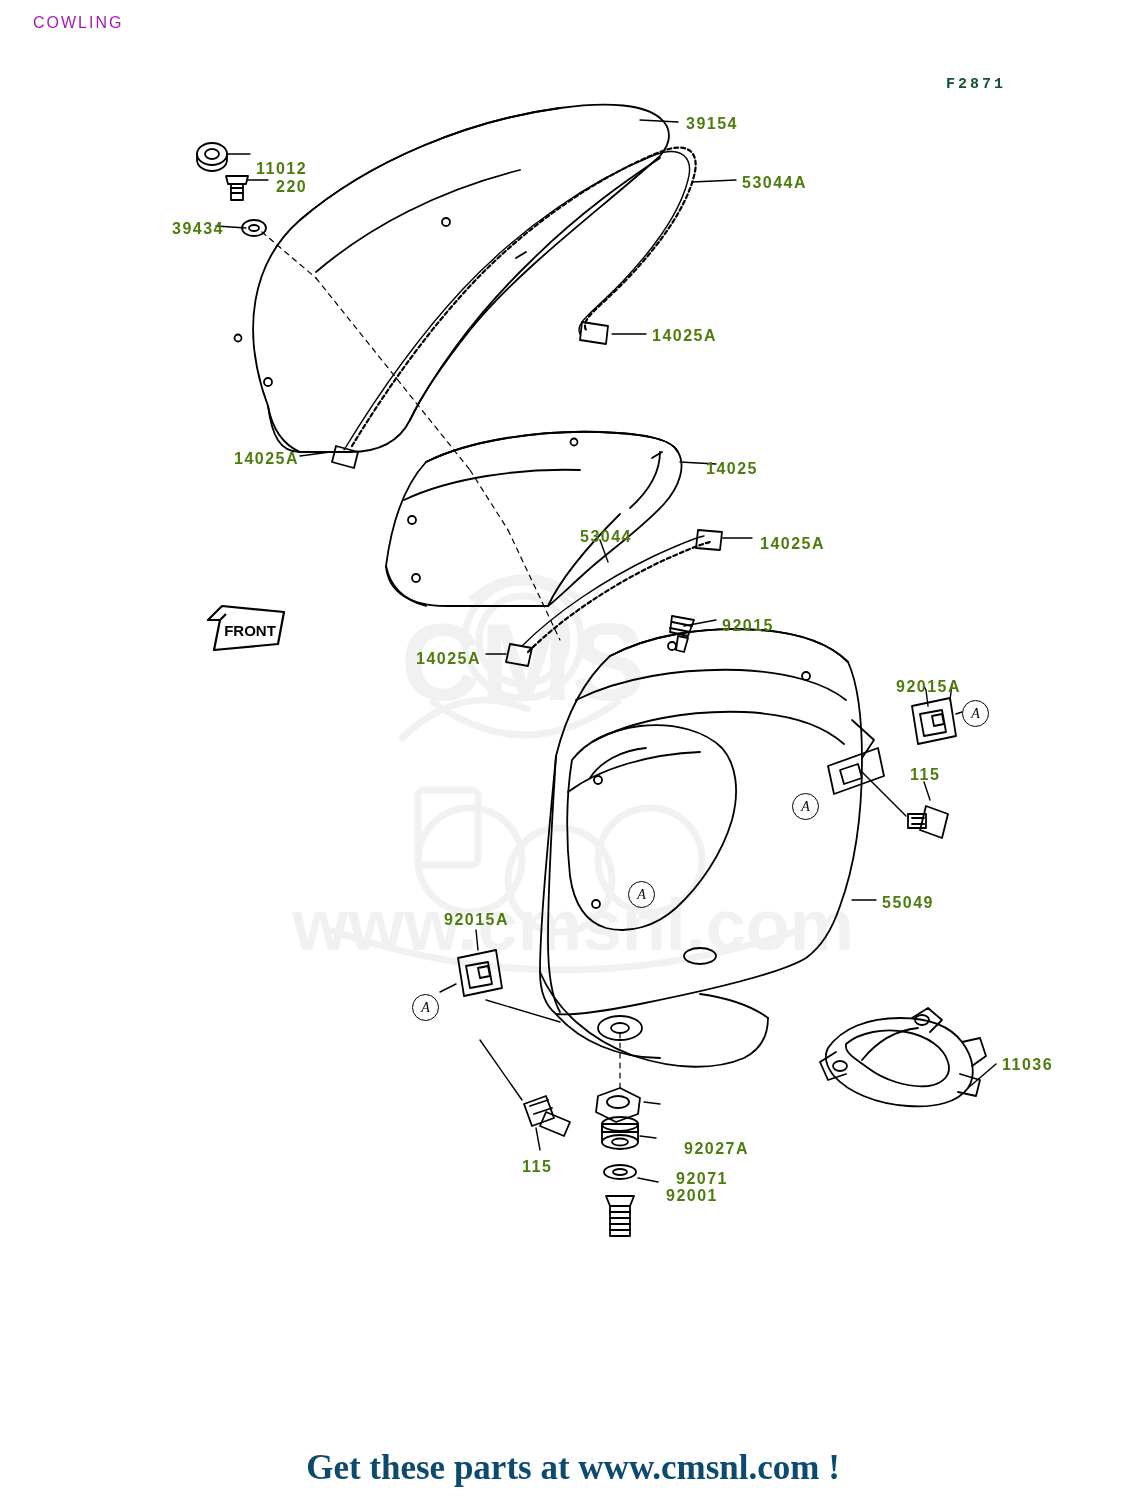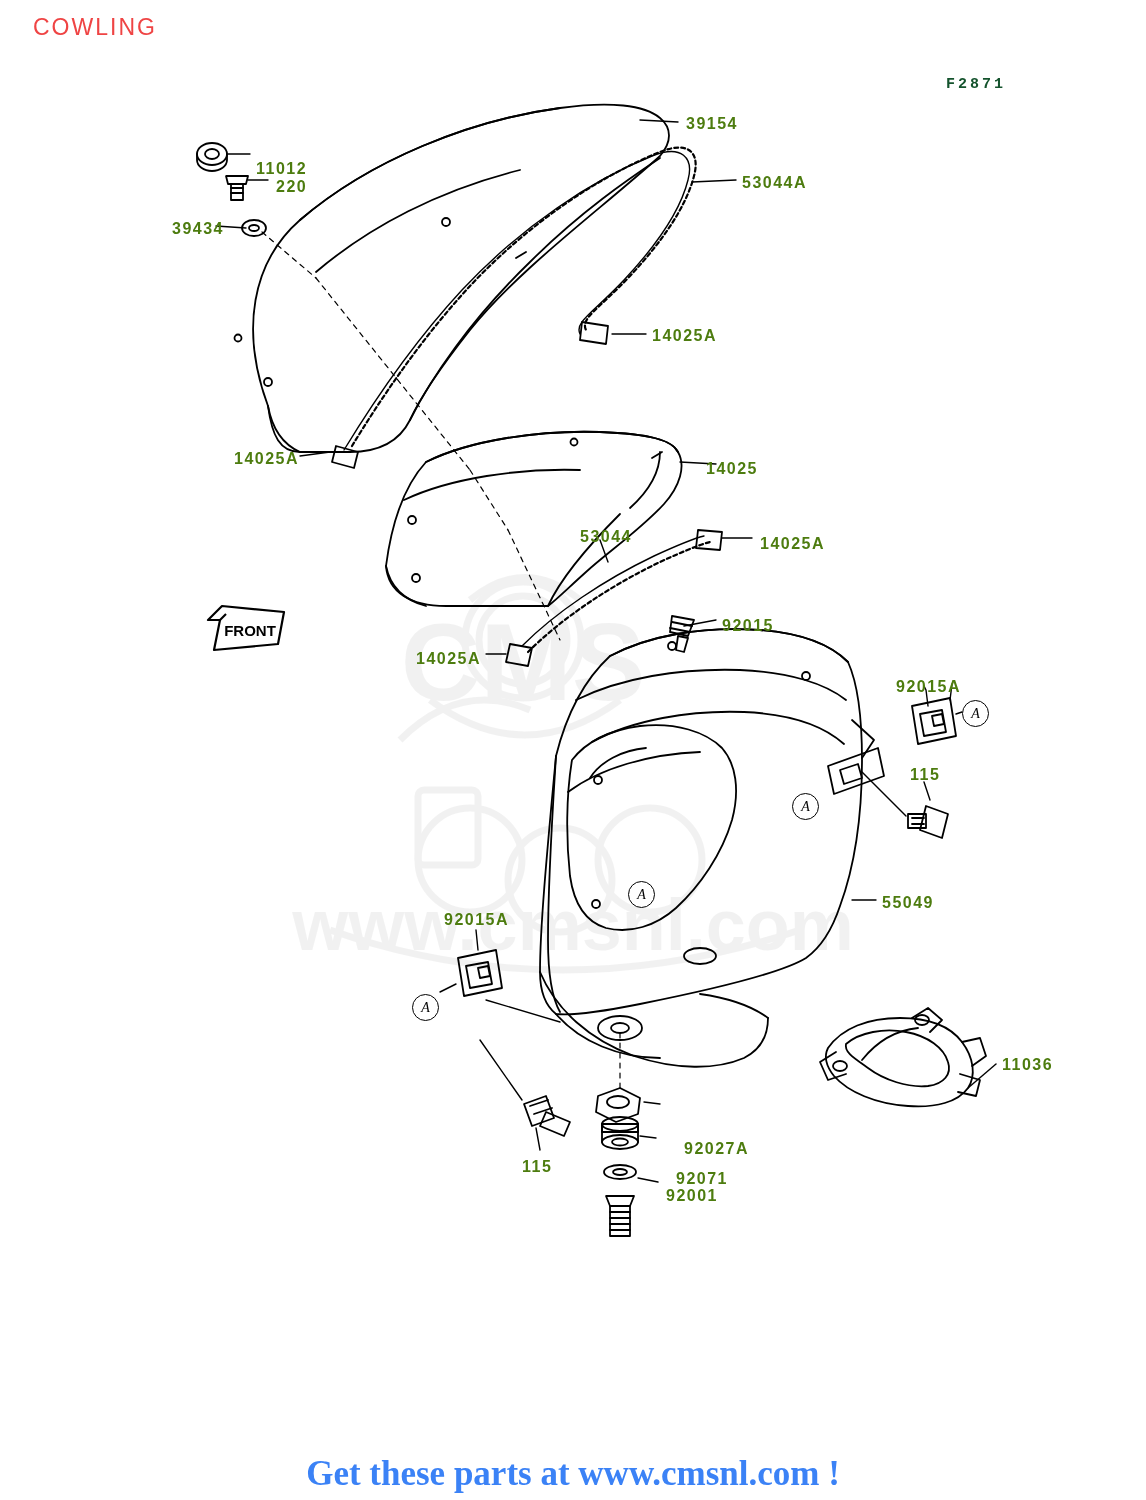--- a/index.html
+++ b/index.html
@@ -18,45 +18,45 @@
   #page {
     position: absolute;
     left: 0; top: 0;
     width: 1146px;
     height: 1500px;
   }
   .page-title {
     position: absolute;
     left: 33px;
     top: 14px;
-    font-size: 23px;
+    font-size: 16px;
     letter-spacing: 2px;
-    color: #ef4444;
+    color: #a21caf;
     font-family: "Liberation Sans", sans-serif;
   }
   .fig-code {
     position: absolute;
     right: 140px;
     top: 76px;
     font-size: 15px;
     letter-spacing: 3px;
     font-family: "Liberation Mono", monospace;
     font-weight: bold;
     color: #14532d;
   }
   .footer {
     position: absolute;
     left: 0;
-    bottom: 6px;
+    bottom: 12px;
     width: 100%;
     text-align: center;
     font-family: "Liberation Serif", serif;
     font-weight: bold;
     font-size: 35px;
-    color: #3b82f6;
+    color: #0c4a6e;
     letter-spacing: 0px;
   }
   .callout {
     position: absolute;
     font-family: "Liberation Sans", sans-serif;
     font-weight: bold;
     font-size: 16px;
     letter-spacing: 1.5px;
     color: #4d7c0f;
     white-space: nowrap;

